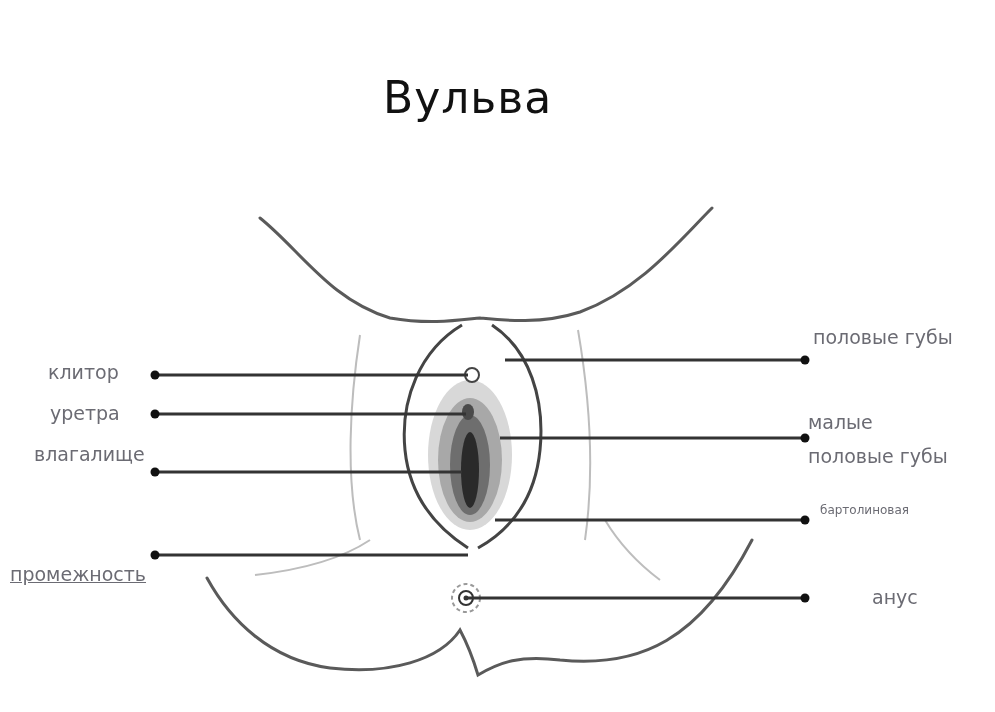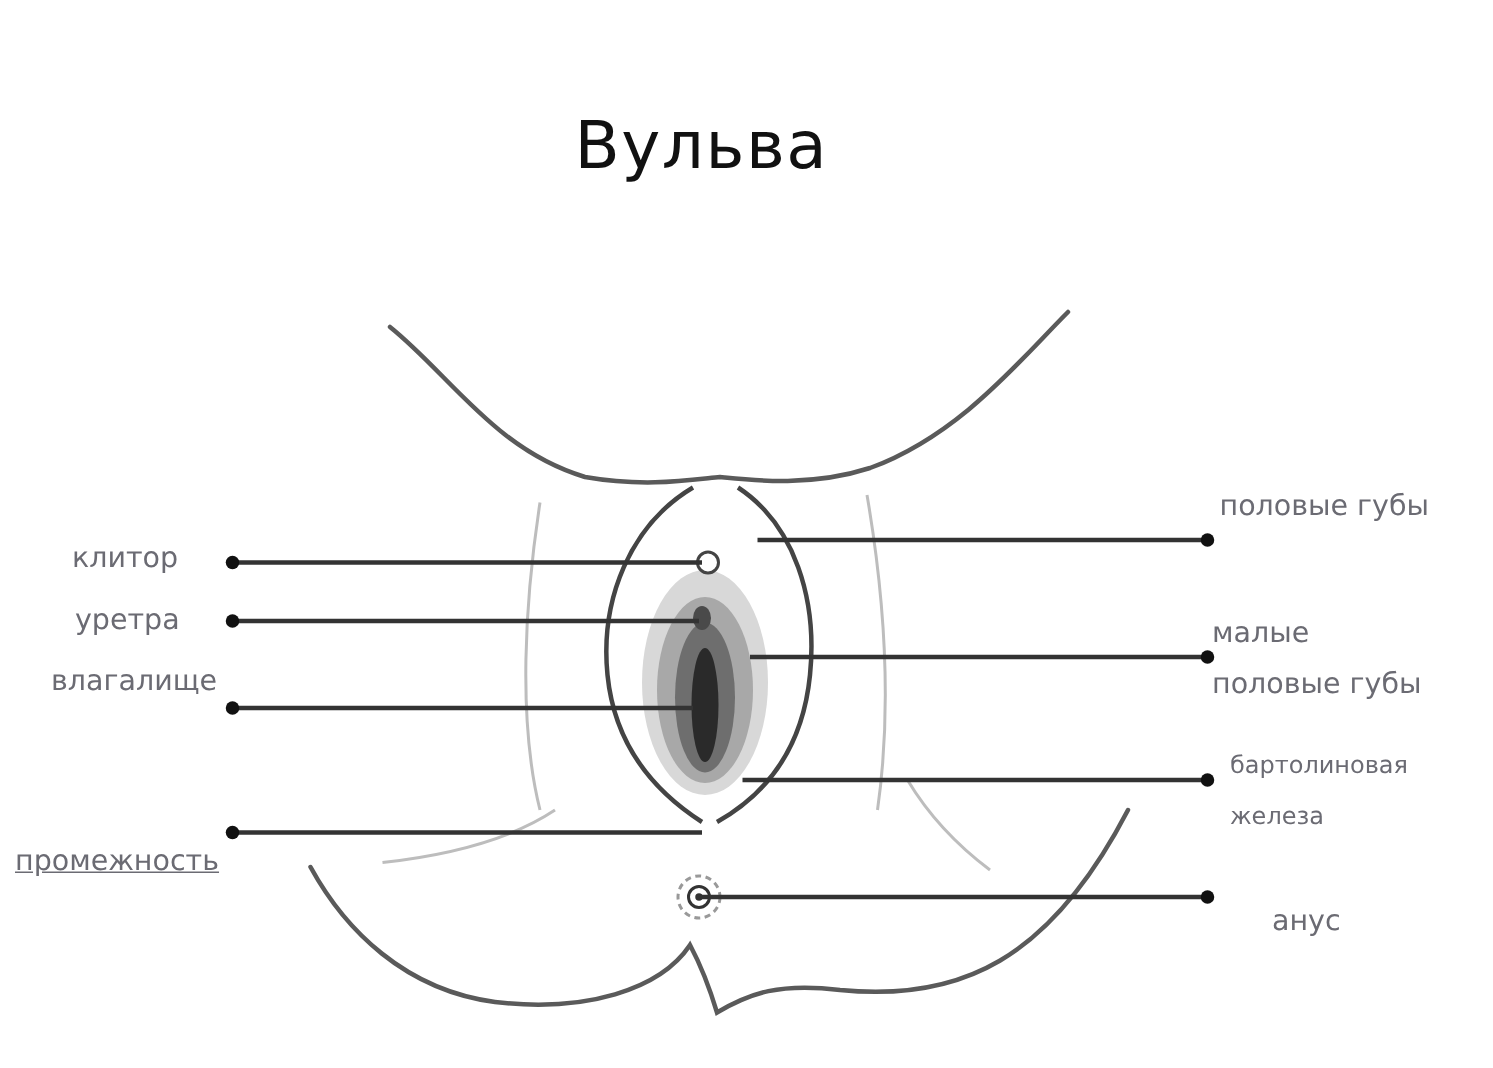--- a/index.html
+++ b/index.html
@@ -90,19 +90,18 @@
   <span>промежность</span>
 </div>
 
 <div class="lbl r" style="left:813px; top:320px;">
   <div>половые губы</div>
 </div>
 <div class="lbl r" style="left:808px; top:405px;">
   <div>малые</div>
   <div>половые губы</div>
 </div>
-<div class="lbl r" style="left:820px; top:493px; font-size:16px; line-height:34px;">
+<div class="lbl r" style="left:820px; top:493px; font-size:12px; line-height:34px;">
   <div>бартолиновая</div>
-  <div>железа</div>
 </div>
-<div class="lbl r" style="left:848px; top:580px;margin-top:17px;">
+<div class="lbl r" style="left:872px; top:580px;">
   <span>анус</span>
 </div>
 
 </body></html>

